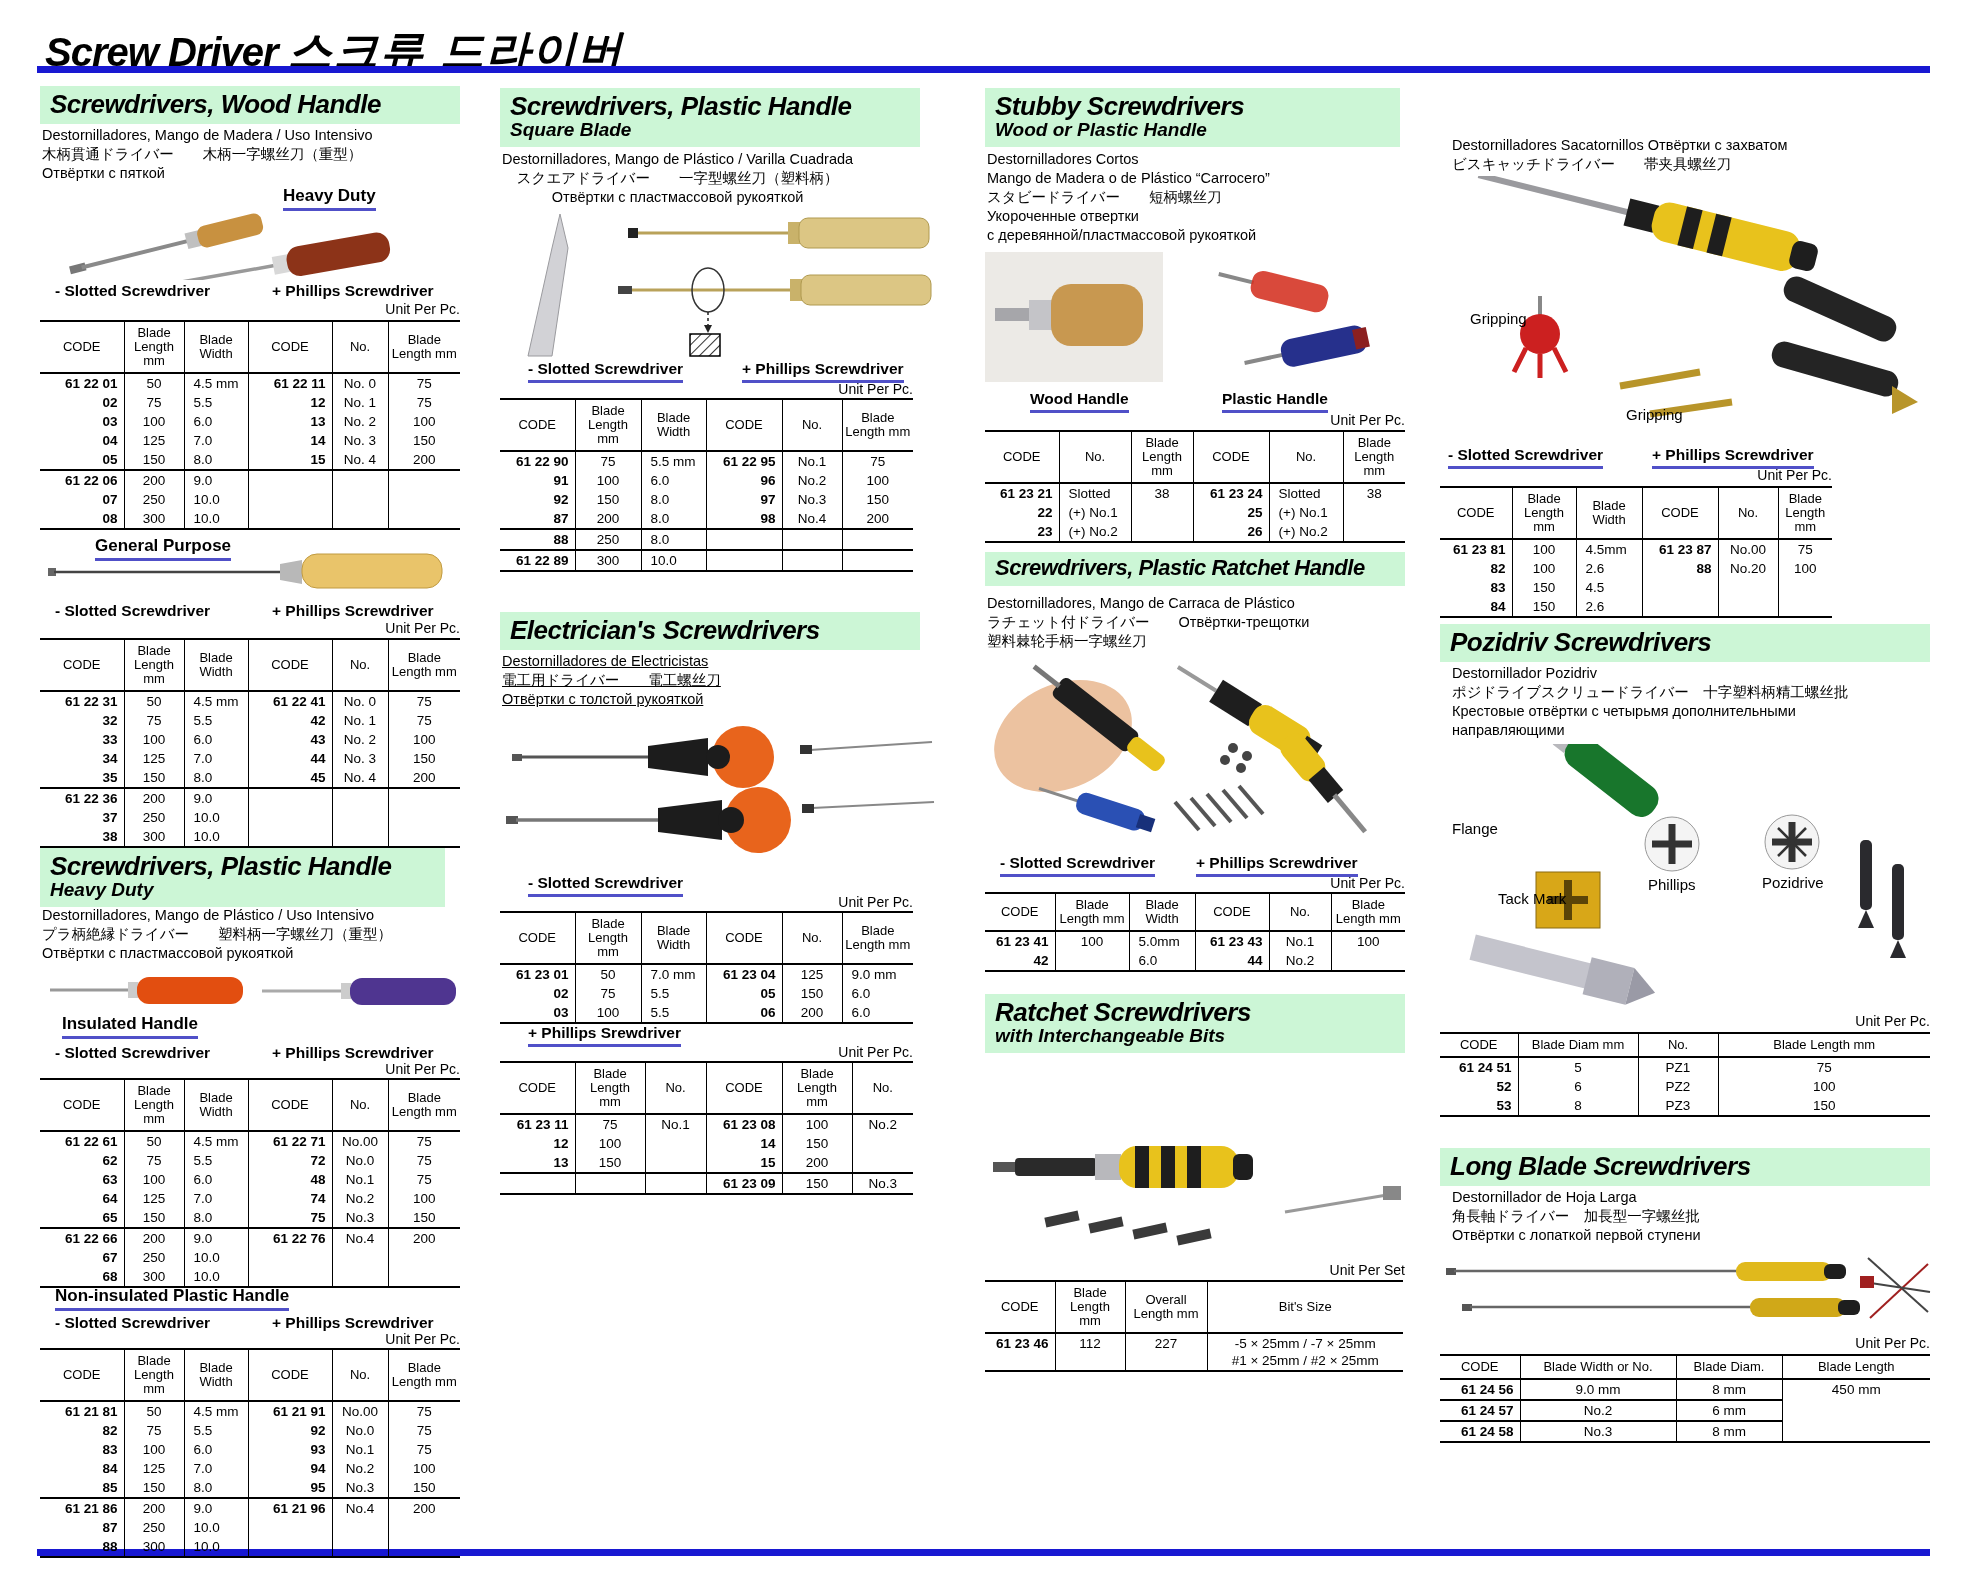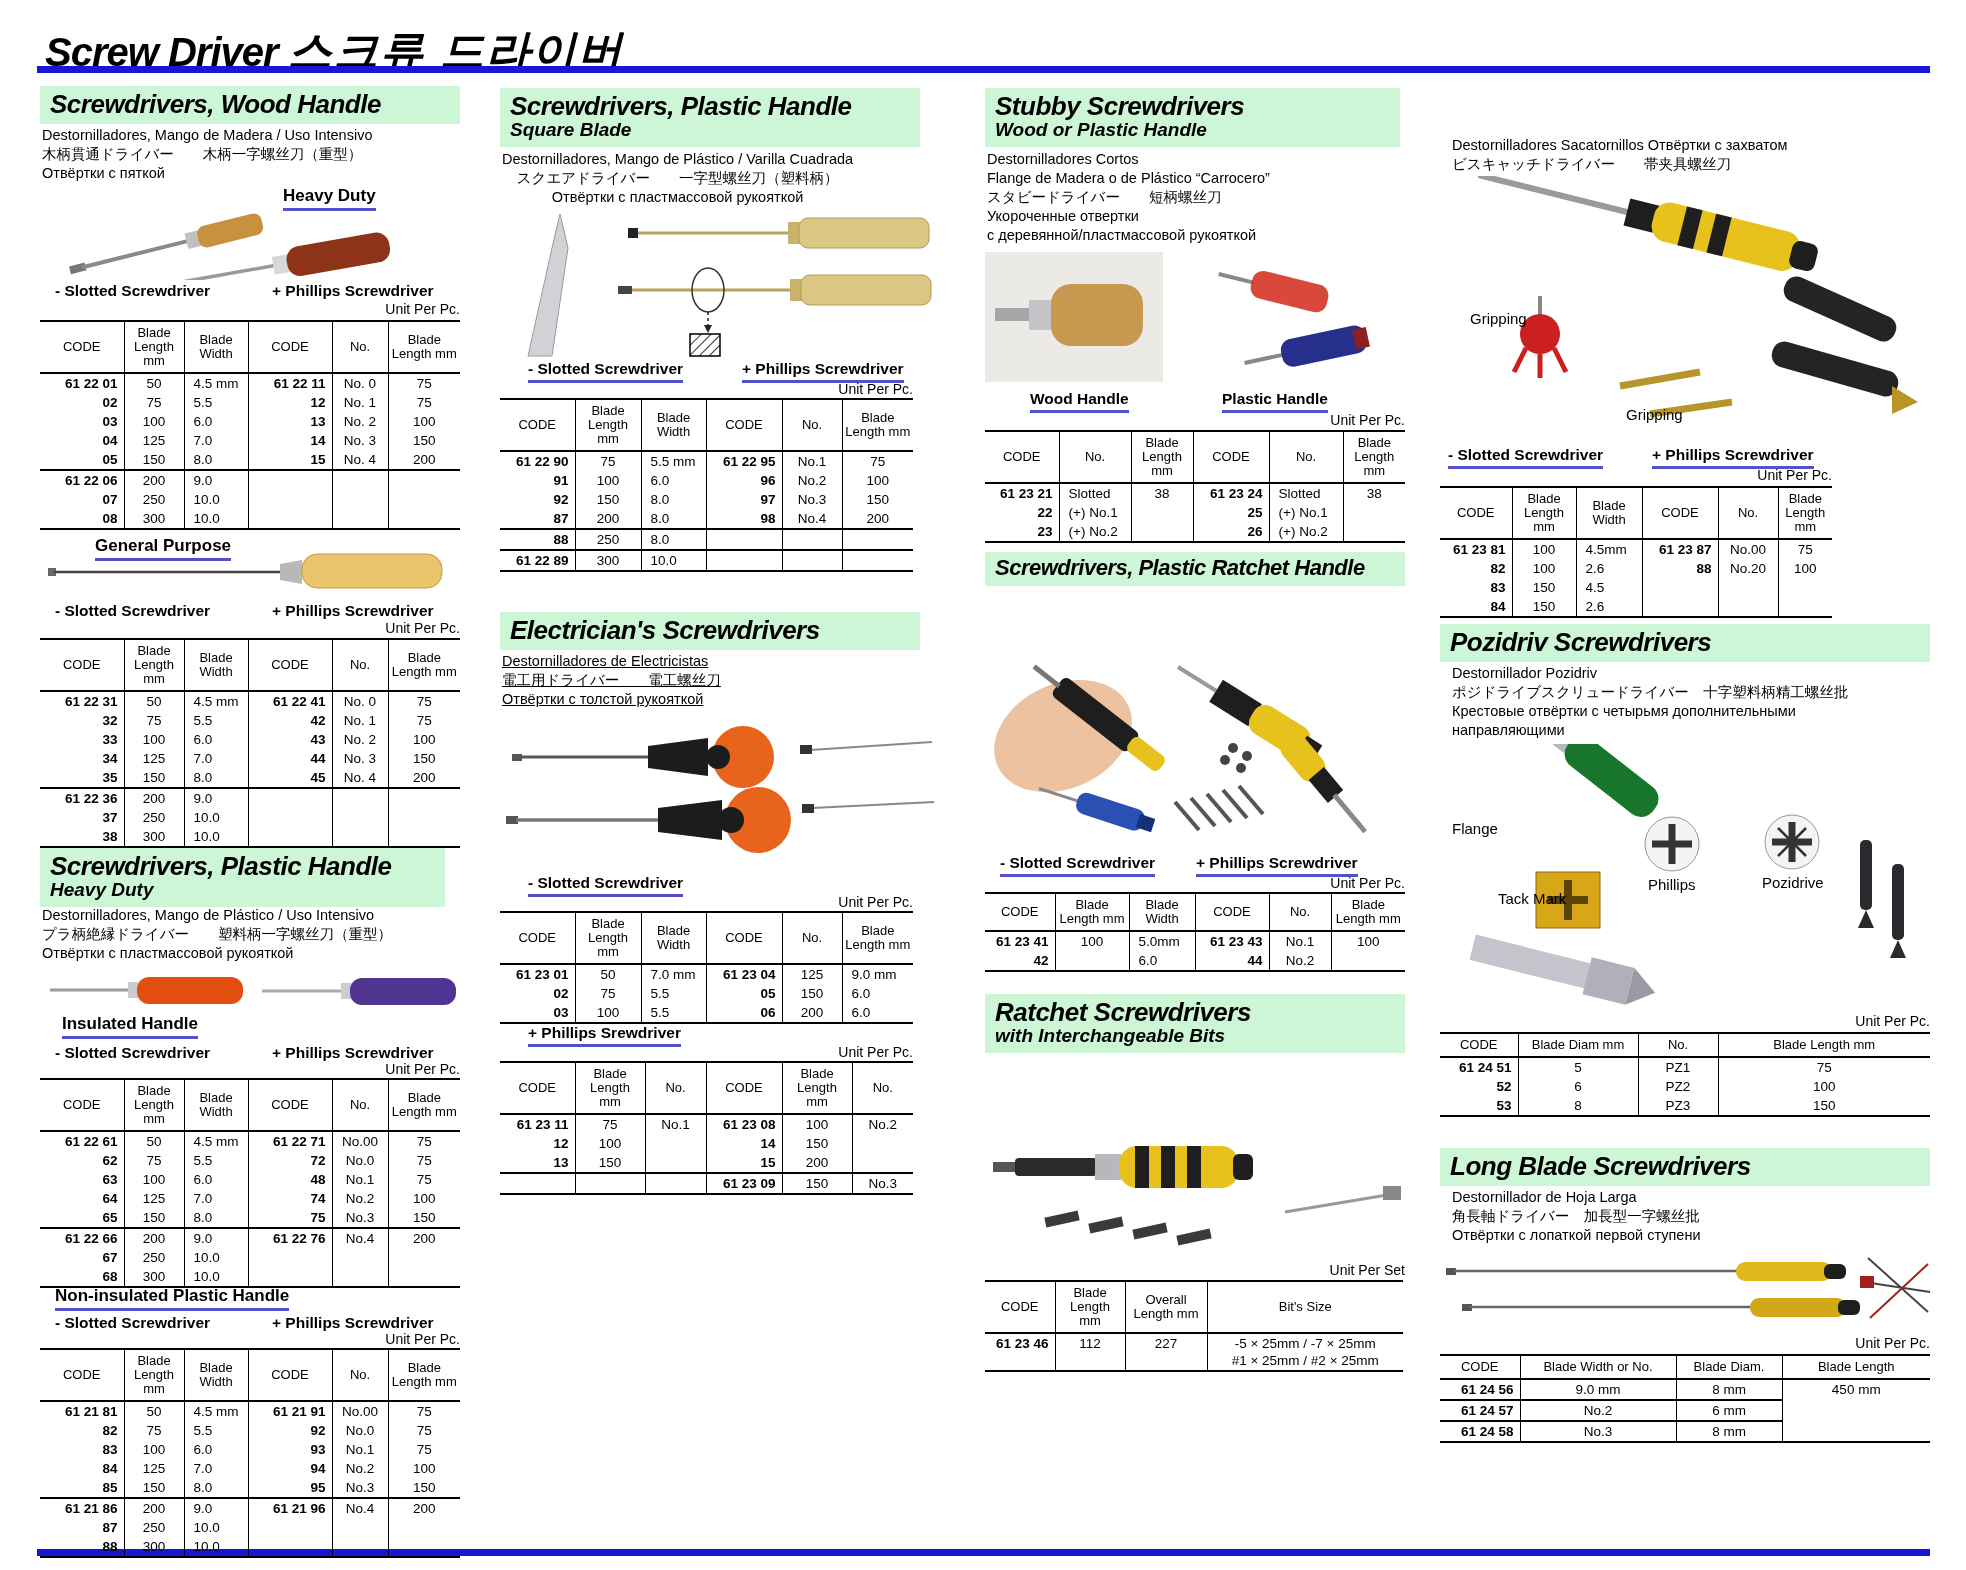--- a/index.html
+++ b/index.html
@@ -746,21 +746,21 @@
         </tbody>
       </table>
     </div>
 
   <div class="abs ghead" style="left:985px;top:88px;width:395px;">
     <div class="l1">Stubby Screwdrivers</div>
     <div class="l2">Wood or Plastic Handle</div>
   </div>
   <div class="abs desc" style="left:987px;top:150px;">
     <div>Destornilladores Cortos</div>
-    <div>Flange de Madera o de Plástico “Carrocero”</div>
+    <div>Mango de Madera o de Plástico “Carrocero”</div>
     <div>スタビードライバー　　短柄螺丝刀</div>
     <div>Укороченные отвертки</div>
     <div>с деревянной/пластмассовой рукояткой</div>
   </div>
   <div class="photo" style="left:985px;top:248px;">
     <svg width="420" height="140" viewBox="0 0 420 140">
       <rect x="0" y="4" width="178" height="130" fill="#eceae6"></rect>
       <rect x="10" y="60" width="36" height="13" fill="#a6a6aa"></rect>
       <rect x="44" y="52" width="24" height="30" fill="#c4c4c8"></rect>
       <rect x="66" y="36" width="92" height="62" rx="20" fill="#c89850"></rect>
@@ -822,20 +822,25 @@
             <td class="cl">(+) No.2</td>
             <td class="code">26</td>
             <td class="cl">(+) No.2</td>
           </tr>
         </tbody>
       </table>
     </div>
 
   <div class="abs ghead" style="left:985px;top:552px;width:400px;">
     <div class="l1 sm">Screwdrivers, Plastic Ratchet Handle</div>
+  </div>
+  <div class="abs desc" style="left:987px;top:594px;">
+    <div>Destornilladores, Mango de Carraca de Plástico</div>
+    <div>ラチェット付ドライバー　　Отвёртки-трещотки</div>
+    <div>塑料棘轮手柄一字螺丝刀</div>
   </div>
   <div class="photo" style="left:985px;top:652px;">
     <svg width="420" height="196" viewBox="0 0 420 196">
       <ellipse cx="78" cy="84" rx="72" ry="52" fill="#ecc2a0" transform="rotate(-25 78 84)"></ellipse>
       <g transform="rotate(38 120 70)">
         <rect x="60" y="58" width="96" height="24" rx="6" fill="#1e1e1e"></rect>
         <rect x="152" y="61" width="40" height="18" rx="6" fill="#e8c21c"></rect>
         <line x1="30" y1="70" x2="62" y2="70" stroke="#777" stroke-width="5"></line>
       </g>
       <g transform="rotate(32 265 60)">

